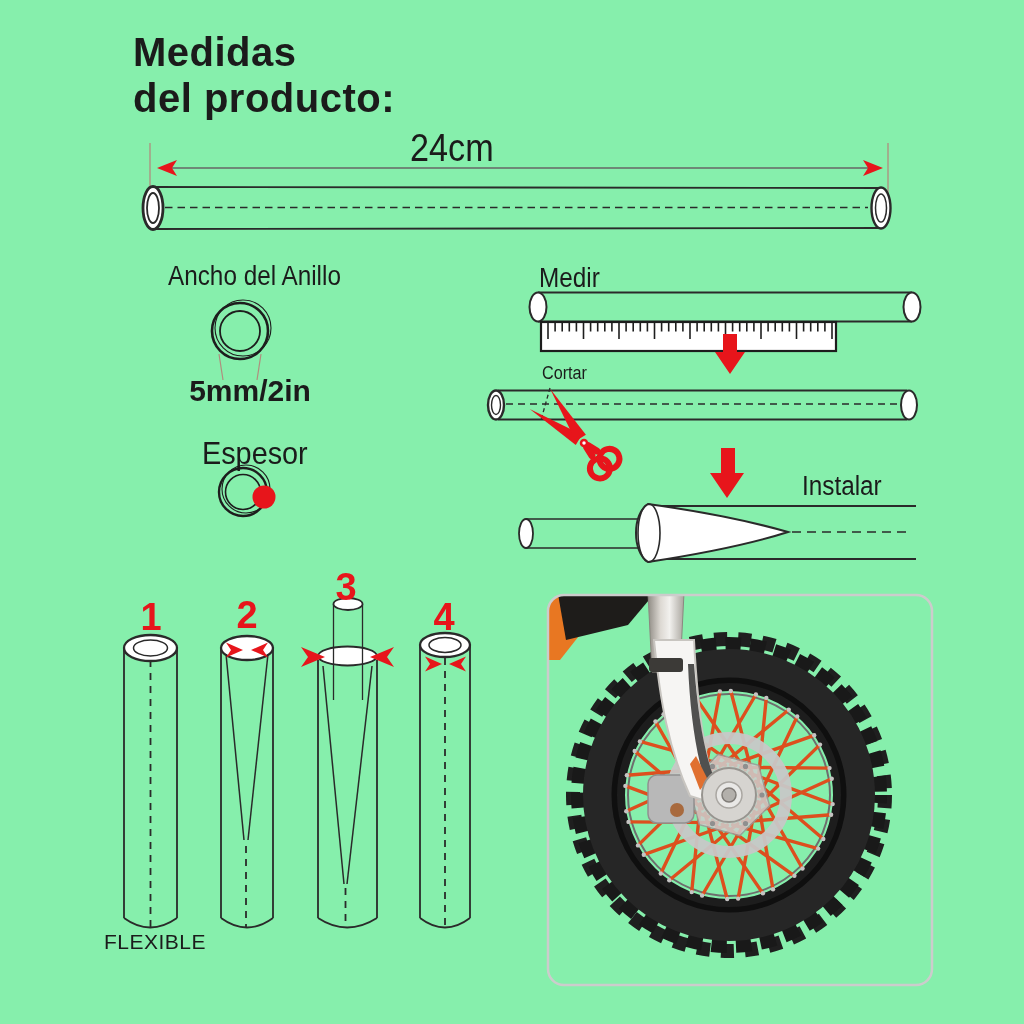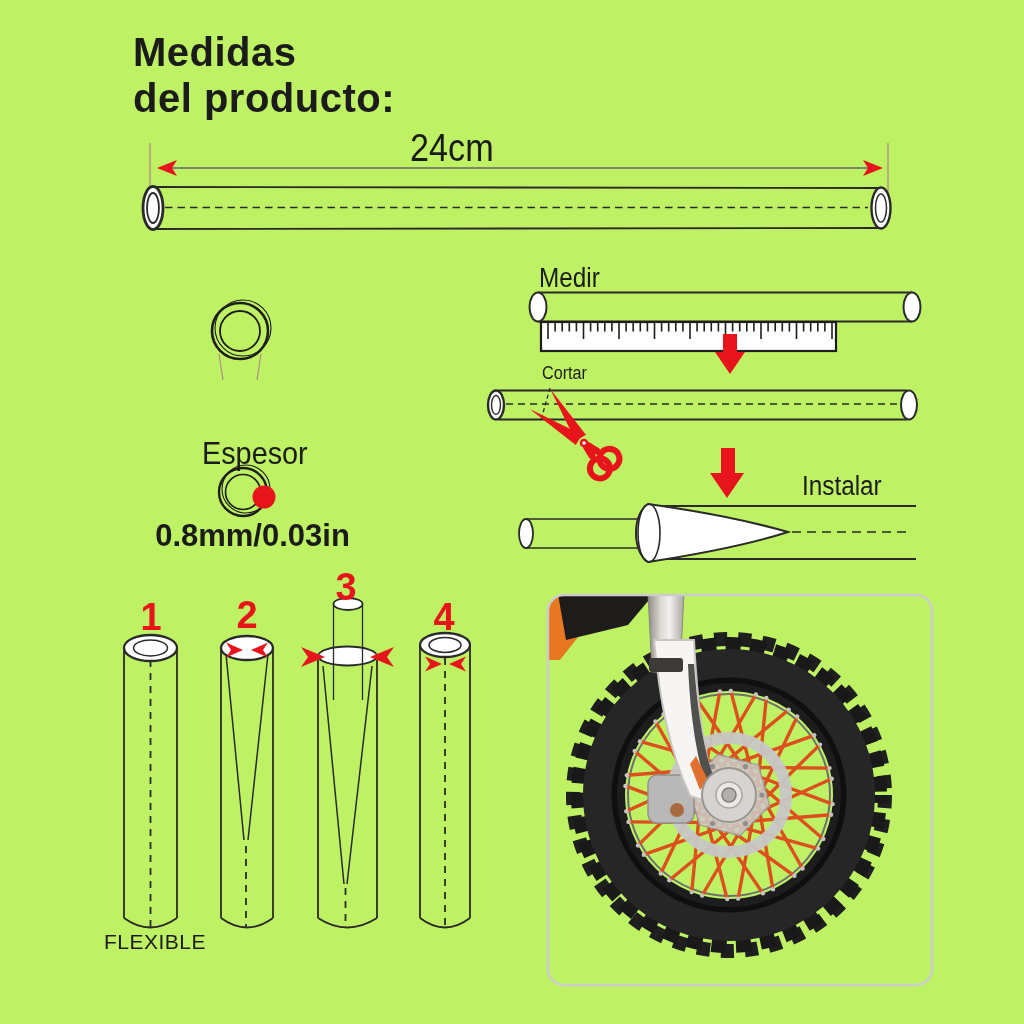--- a/index.html
+++ b/index.html
@@ -1,20 +1,20 @@
 <!DOCTYPE html>
 <html style="--accent-red: #e7151b; --spoke-orange: #dd4f1e; --line-dark: #222222; --leader-line: #b08d7d; --box-border: #cccccc; --text: #1b1b1b;"><head>
 <meta charset="utf-8">
 <style>
   :root{
     --accent-red:#e7151b; --spoke-orange:#dd4f1e; --line-dark:#222222;
     --leader-line:#b08d7d; --box-border:#cccccc; --text:#1b1b1b;
   }
   html,body{margin:0;padding:0;background:#fff;}
-  .canvas{position:relative;width:1024px;height:1024px;background:#bef264;overflow:hidden;
+  .canvas{position:relative;width:1024px;height:1024px;background:#86efac;overflow:hidden;
           font-family:"Liberation Sans", sans-serif;color:var(--text);}
   .art{position:absolute;left:0;top:0;}
   .lab{position:absolute;white-space:pre-line;line-height:1.1;}
   .cn{display:inline-block;transform:scaleX(.9);transform-origin:0 50%;}
   .cnc{display:inline-block;transform:scaleX(.9);transform-origin:50% 50%;width:100%;}
   .title{left:133px;top:30px;font-size:40px;font-weight:700;letter-spacing:.5px;line-height:1.14;}
   .instal{left:736px;top:48px;font-size:40px;font-weight:400;}
   .len{left:400px;top:128px;width:200px;text-align:left;font-size:38px;}
   .ancho{left:168px;top:262px;font-size:27px;}
   .val1{left:155px;top:374px;width:190px;text-align:center;font-size:30px;font-weight:700;}
@@ -340,22 +340,23 @@
         <circle cx="729" cy="795" r="13" fill="#e9e8e6" stroke="#aaa7a2" stroke-width="1.5"></circle>
         <circle cx="729" cy="795" r="7" fill="#b3b0ab" stroke="#807d78" stroke-width="1.5"></circle>
       </g>
     </g>
     <rect x="548" y="595" width="384" height="390" rx="16" fill="none" stroke="var(--box-border)" stroke-width="2.5"></rect>
   </svg>
 
   <div class="lab title">Medidas
 del producto:</div>
   <div class="lab len"><span class="cnc">24cm</span></div>
+  <div class="lab ancho"><span class="cn">Ancho del Anillo</span></div>
+  <div class="lab val1">5mm/2in</div>
   <div class="lab espesor"><span class="cn">Espesor</span></div>
-  <div class="lab val2">0.8mm/0.03in</div>
   <div class="lab medir"><span class="cn">Medir</span></div>
   <div class="lab cortar"><span class="cn">Cortar</span></div>
   <div class="lab instalar"><span class="cn">Instalar</span></div>
   <div class="num n1">1</div>
   <div class="num n2">2</div>
   <div class="num n3">3</div>
   <div class="num n4">4</div>
   <div class="lab flex">FLEXIBLE</div>
 </div>
 

